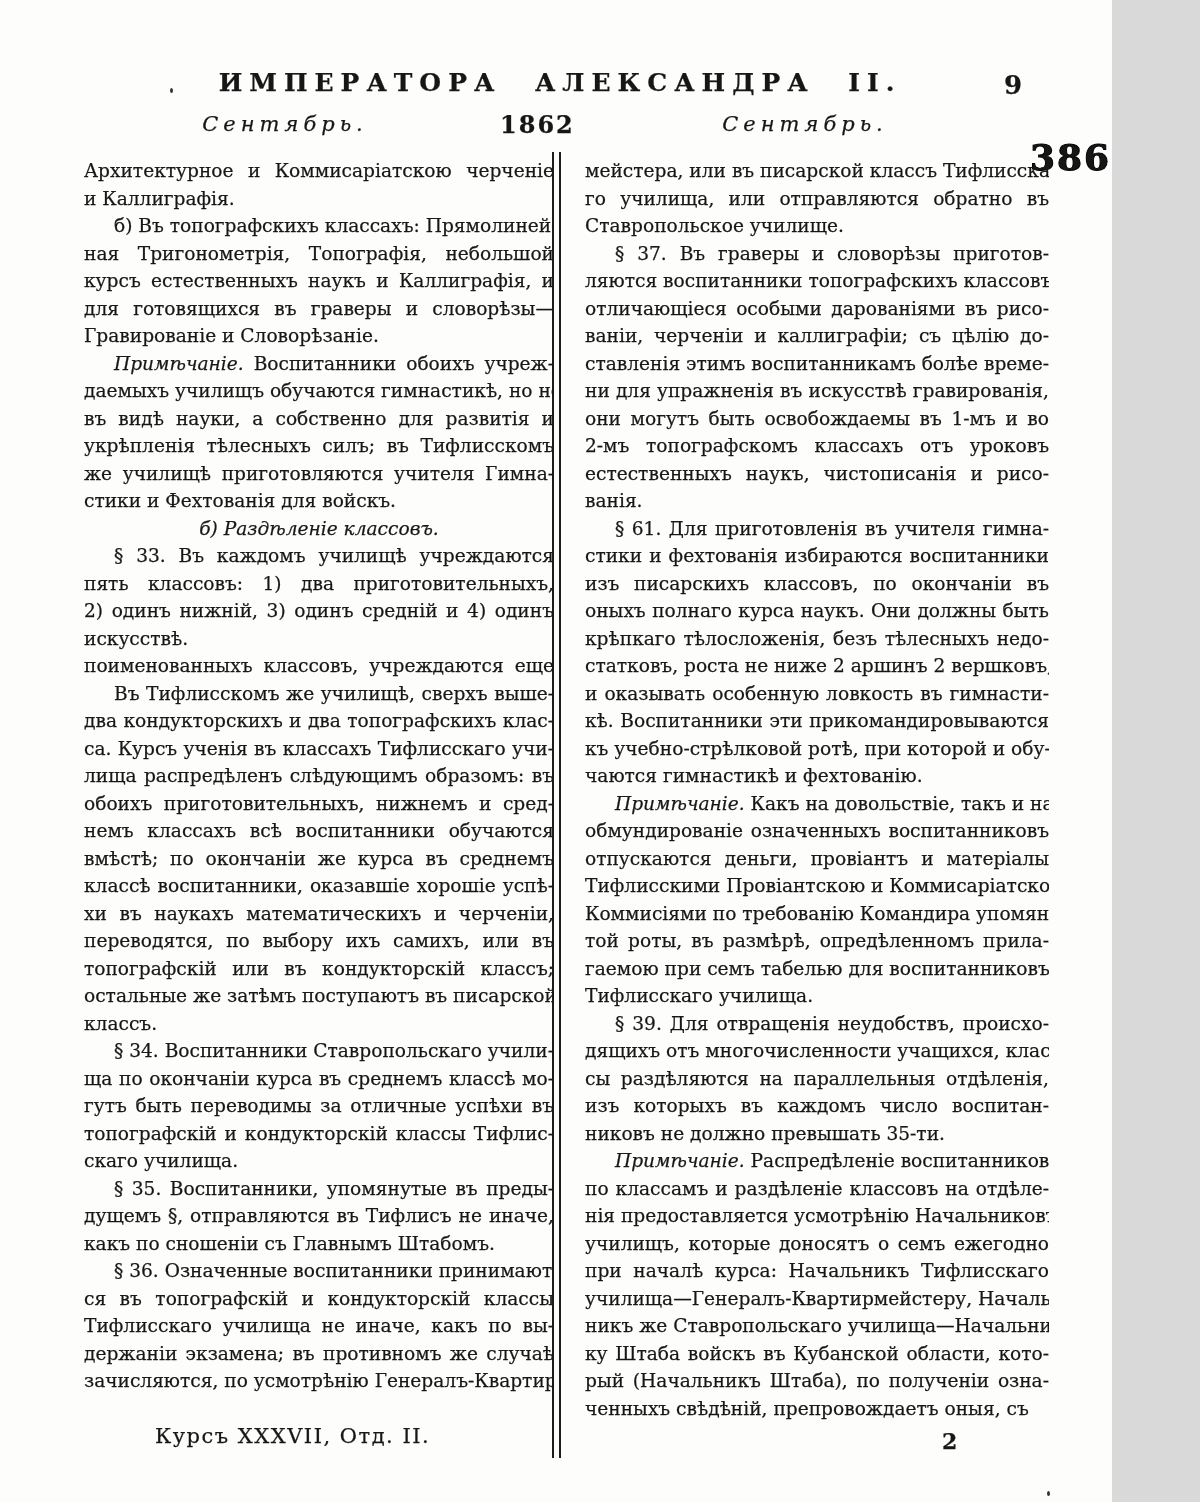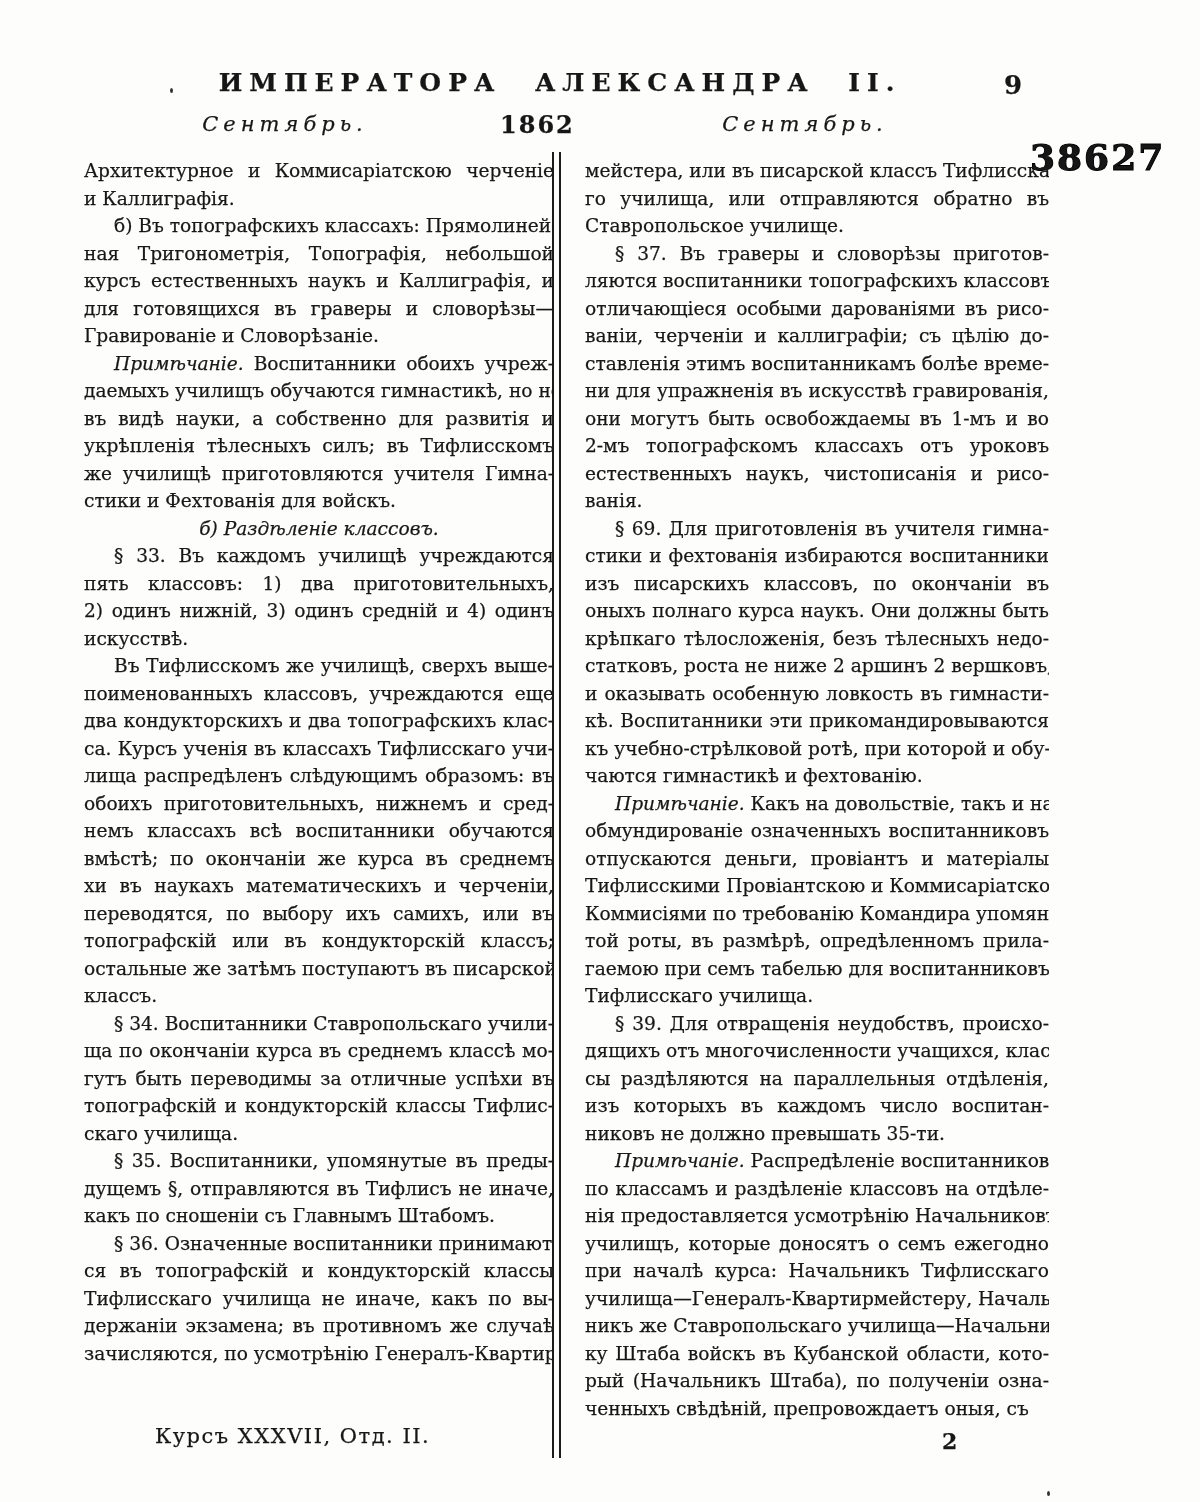--- a/index.html
+++ b/index.html
@@ -1,17 +1,17 @@
 <!DOCTYPE html>
 <html><head>
 <meta charset="utf-8">
 <style>
   html,body{margin:0;padding:0;background:#d9d9d9;}
   .page{
-    position:relative;width:1200px;height:1502px;background:#fdfdfc;
+    position:relative;width:1112px;height:1502px;background:#fdfdfc;
     font-family:"DejaVu Serif","DejaVu Sans",serif;color:#161616;overflow:hidden;
     -webkit-text-stroke:0.25px #222;
   }
   .running-title{
     position:absolute;top:68px;left:130px;width:860px;text-align:center;
     font-size:25px;font-weight:bold;letter-spacing:7px;word-spacing:18px;white-space:nowrap;
   }
   .page-number{position:absolute;top:70px;left:1004px;font-size:26px;font-weight:bold;}
   .month-left{position:absolute;top:112px;left:185px;width:200px;text-align:center;
     font-style:italic;font-size:21px;letter-spacing:5px;white-space:nowrap;}
@@ -76,28 +76,29 @@
       <div class="heading">
         <div class="line first last">б) Раздѣленіе классовъ.</div>
       </div>
       <div class="para indent">
         <div class="line first">§ 33. Въ каждомъ училищѣ учреждаются</div>
         <div class="line">пять классовъ: 1) два приготовительныхъ,</div>
         <div class="line">2) одинъ нижній, 3) одинъ средній и 4) одинъ</div>
         <div class="line last">искусствѣ.</div>
       </div>
       <div class="para indent">
+        <div class="line">поименованныхъ классовъ, учреждаются еще</div>
         <div class="line first">Въ Тифлисскомъ же училищѣ, сверхъ выше-</div>
-        <div class="line">поименованныхъ классовъ, учреждаются еще</div>
         <div class="line">два кондукторскихъ и два топографскихъ клас-</div>
         <div class="line">са. Курсъ ученія въ классахъ Тифлисскаго учи-</div>
         <div class="line">лища распредѣленъ слѣдующимъ образомъ: въ</div>
         <div class="line">обоихъ приготовительныхъ, нижнемъ и сред-</div>
         <div class="line">немъ классахъ всѣ воспитанники обучаются</div>
         <div class="line">вмѣстѣ; по окончаніи же курса въ среднемъ</div>
+        <div class="line">классѣ воспитанники, оказавшіе хорошіе успѣ-</div>
         <div class="line">хи въ наукахъ математическихъ и черченіи,</div>
         <div class="line">переводятся, по выбору ихъ самихъ, или въ</div>
         <div class="line">топографскій или въ кондукторскій классъ;</div>
         <div class="line">остальные же затѣмъ поступаютъ въ писарской</div>
         <div class="line last">классъ.</div>
       </div>
       <div class="para indent">
         <div class="line first">§ 34. Воспитанники Ставропольскаго учили-</div>
         <div class="line">ща по окончаніи курса въ среднемъ классѣ мо-</div>
         <div class="line">гутъ быть переводимы за отличные успѣхи въ</div>
@@ -129,21 +130,21 @@
         <div class="line">отличающіеся особыми дарованіями въ рисо-</div>
         <div class="line">ваніи, черченіи и каллиграфіи; съ цѣлію до-</div>
         <div class="line">ставленія этимъ воспитанникамъ болѣе време-</div>
         <div class="line">ни для упражненія въ искусствѣ гравированія,</div>
         <div class="line">они могутъ быть освобождаемы въ 1-мъ и во</div>
         <div class="line">2-мъ топографскомъ классахъ отъ уроковъ</div>
         <div class="line">естественныхъ наукъ, чистописанія и рисо-</div>
         <div class="line last">ванія.</div>
       </div>
       <div class="para indent">
-        <div class="line first">§ 69. Для приготовленія въ учителя гимна-</div>
+        <div class="line first">§ 61. Для приготовленія въ учителя гимна-</div>
         <div class="line">стики и фехтованія избираются воспитанники</div>
         <div class="line">изъ писарскихъ классовъ, по окончаніи въ</div>
         <div class="line">оныхъ полнаго курса наукъ. Они должны быть</div>
         <div class="line">крѣпкаго тѣлосложенія, безъ тѣлесныхъ недо-</div>
         <div class="line">статковъ, роста не ниже 2 аршинъ 2 вершковъ,</div>
         <div class="line">и оказывать особенную ловкость въ гимнасти-</div>
         <div class="line">кѣ. Воспитанники эти прикомандировываются</div>
         <div class="line">къ учебно-стрѣлковой ротѣ, при которой и обу-</div>
         <div class="line last">чаются гимнастикѣ и фехтованію.</div>
       </div>

